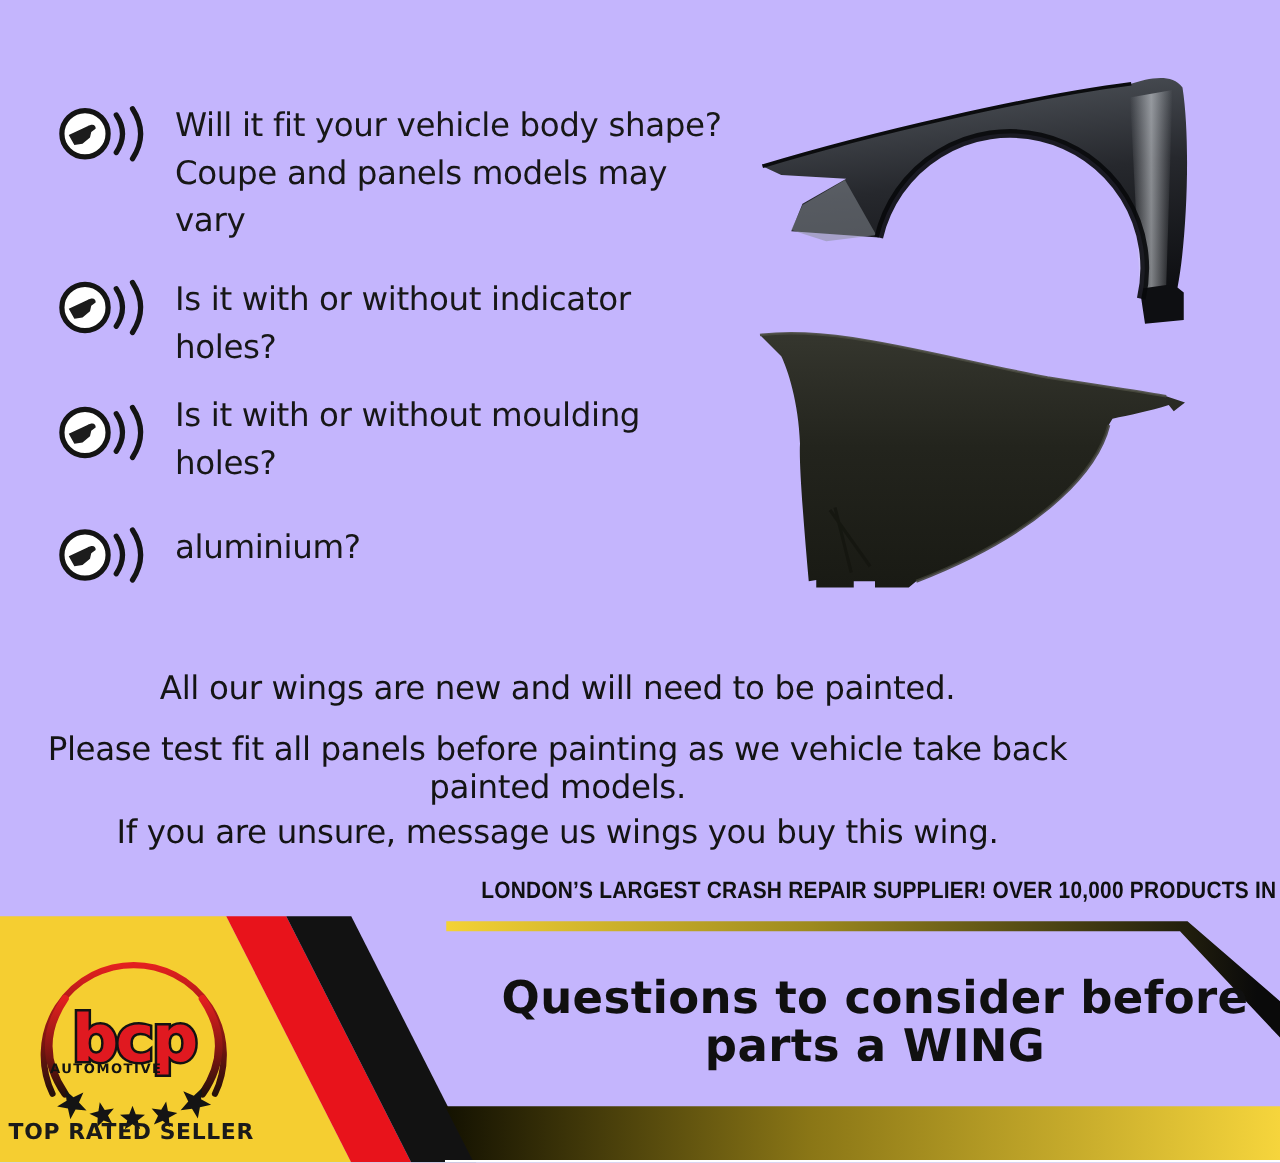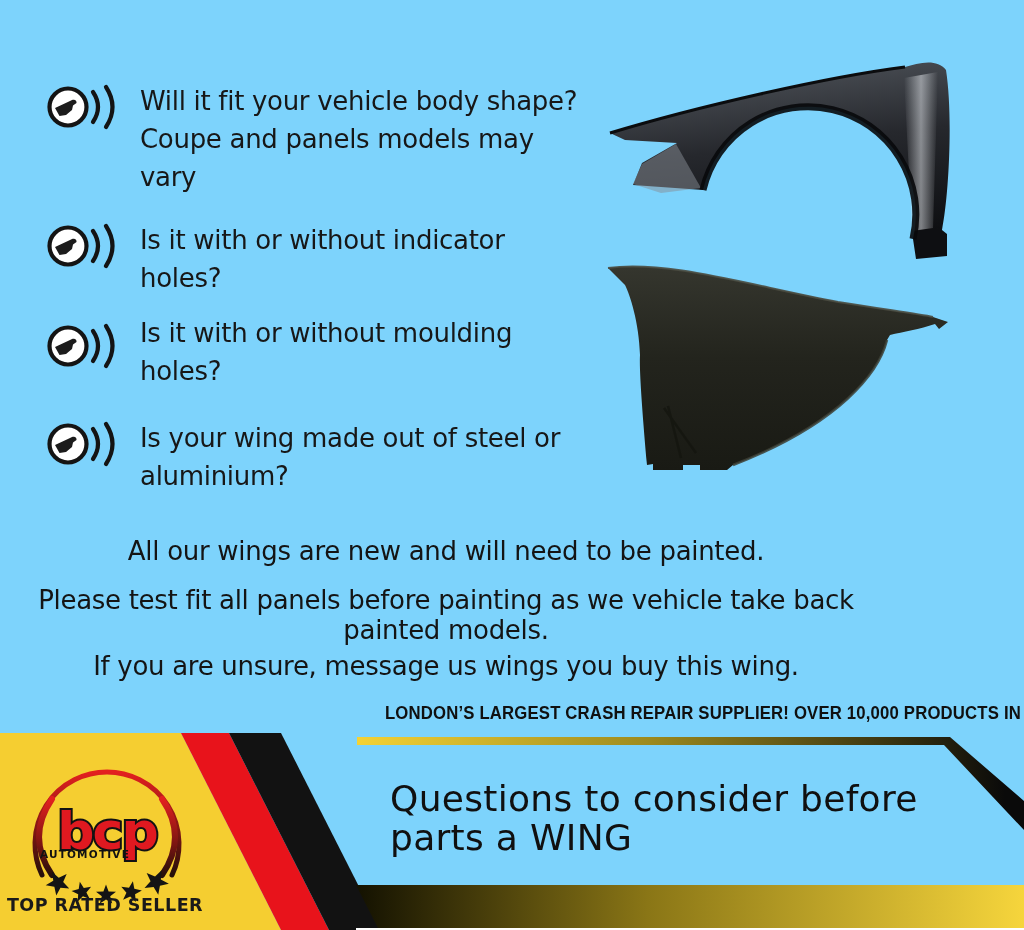--- a/index.html
+++ b/index.html
@@ -1,34 +1,34 @@
 <!DOCTYPE html>
 <html><head>
 <meta charset="utf-8">
 <style>
   html,body{margin:0;padding:0;background:#e9e9e9;}
   .canvas{
-    position:relative;width:1024px;height:930px;background:#7dd3fc;
+    position:relative;width:1024px;height:930px;background:#c4b5fd;
     font-family:"DejaVu Sans",sans-serif;color:#161616;overflow:hidden;margin:0 auto;
   }
   
   .bullet-icon{position:absolute;left:46px;}
   .bullet-text{position:absolute;left:140px;font-size:26px;line-height:38px;letter-spacing:-0.3px;color:#171717;}
   
   .note{position:absolute;left:0;width:892px;text-align:center;font-size:26px;letter-spacing:-0.3px;color:#141414;line-height:30px;}
   
   .banner-svg{position:absolute;left:0;top:700px;}
   .london-strip{
     position:absolute;top:702px;left:300px;right:16px;text-align:right;
     font-family:"Liberation Sans",sans-serif;font-weight:bold;font-size:19px;
     color:#101010;transform:scaleX(0.88);transform-origin:100% 50%;white-space:nowrap;letter-spacing:0.2px;
   }
   .headline{
-    position:absolute;top:779px;left:390px;width:620px;text-align:left;
-    font-size:36px;line-height:39px;font-weight:400;letter-spacing:0.3px;color:#101010;
+    position:absolute;top:779px;left:390px;width:620px;text-align:center;
+    font-size:36px;line-height:39px;font-weight:700;letter-spacing:0.3px;color:#101010;
   }
   .wing-photo{position:absolute;}
   .logo-svg{position:absolute;left:6px;top:763px;}
 </style>
 </head>
 <body>
 
 <div class="canvas">
 
   <svg class="bullet-icon" style="top:82px" width="86" height="50" viewBox="0 0 86 50">
@@ -65,21 +65,20 @@
     <div>holes?</div>
   </div>
 
   <svg class="bullet-icon" style="top:419px" width="86" height="50" viewBox="0 0 86 50">
     <circle cx="22" cy="25" r="18.5" fill="#ffffff" stroke="#141414" stroke-width="4.2"></circle>
     <path d="M9 26 L24 19 C28 16.5 31 18 30.5 21 L27 23.5 L26 28 L20 33 L13.5 34 Z" fill="#1c1c1c"></path>
     <path d="M47 10 Q57 25 47 40" fill="none" stroke="#141414" stroke-width="4.2" stroke-linecap="round"></path>
     <path d="M60 5 Q73 25 60 45" fill="none" stroke="#141414" stroke-width="4.2" stroke-linecap="round"></path>
   </svg>
   <div class="bullet-text" style="top:419px">
-    <div>Is your wing made out of steel or</div>
     <div>aluminium?</div>
   </div>
 
   <svg class="wing-photo" style="left:606px;top:53px" width="364" height="215" viewBox="0 0 364 215">
     <defs>
       <linearGradient id="wg1" x1="0" y1="0" x2="0.2" y2="1">
         <stop offset="0" stop-color="#555a61"></stop>
         <stop offset="0.5" stop-color="#26282d"></stop>
         <stop offset="1" stop-color="#0e0f12"></stop>
       </linearGradient>

